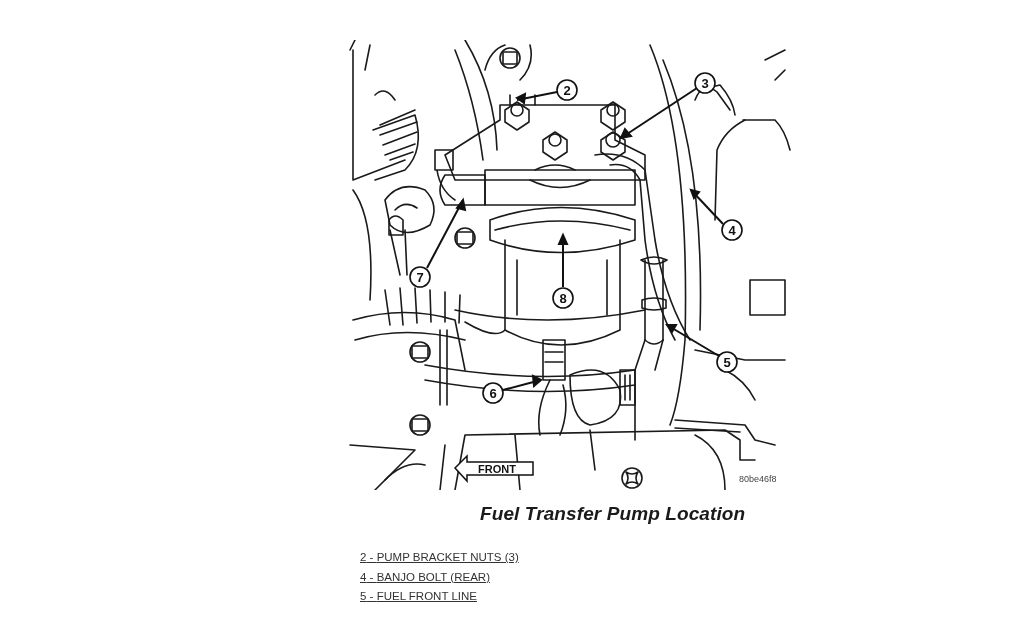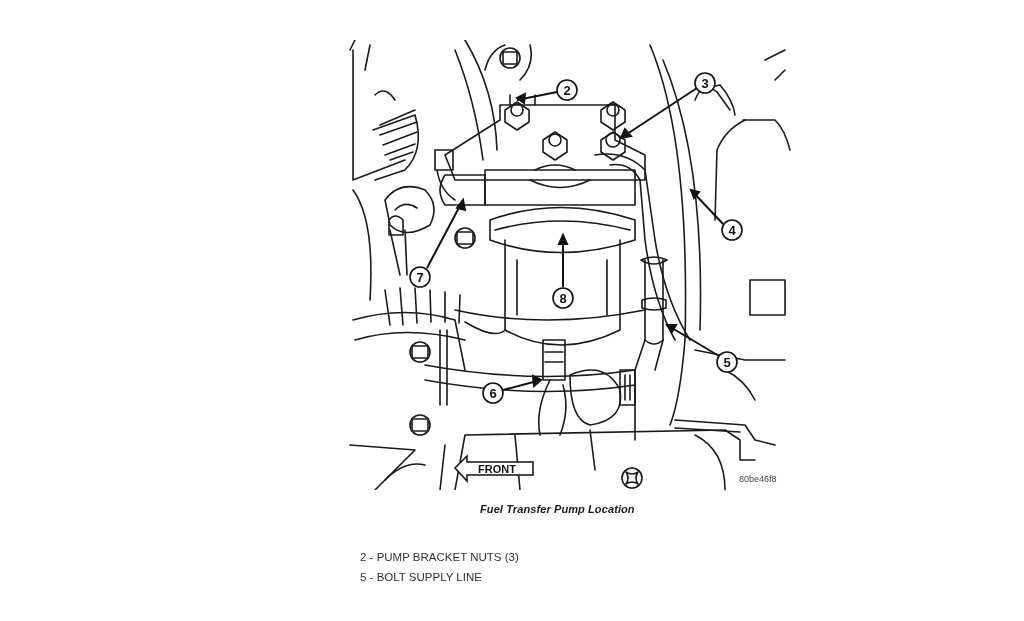--- a/index.html
+++ b/index.html
@@ -1,21 +1,21 @@
 <!DOCTYPE html>
 <html><head>
 <meta charset="utf-8">
 <style>
   html, body { margin: 0; padding: 0; background: #ffffff; }
   body { width: 1024px; height: 621px; position: relative; overflow: hidden; font-family: "Liberation Sans", sans-serif; }
   .figure { position: absolute; left: 345px; top: 40px; width: 450px; height: 450px; }
   .figure svg { width: 450px; height: 450px; display: block; }
-  .caption { position: absolute; left: 480px; top: 503px; font-family: "Liberation Sans", sans-serif; font-style: italic; font-weight: bold; font-size: 11px; color: #1a1a1a; letter-spacing: 0.1px; }
+  .caption { position: absolute; left: 480px; top: 503px; font-family: "Liberation Sans", sans-serif; font-style: italic; font-weight: bold; font-size: 19px; color: #1a1a1a; letter-spacing: 0.1px; }
   .legend { position: absolute; left: 360px; top: 548px; margin: 0; padding: 0; list-style: none; font-family: "Liberation Sans", sans-serif; font-size: 11.5px; color: #333333; line-height: 19.5px; }
-  .legend li { white-space: nowrap; }
+  .legend li { white-space: nowrap; text-decoration: underline; }
   .legend .num::after { content: " - "; }
   .fig-id { font-family: "Liberation Sans", sans-serif; font-size: 9px; fill: #444; }
   .callout-text { font-family: "Liberation Sans", sans-serif; font-size: 13px; font-weight: bold; fill: #111; }
   .front-text { font-family: "Liberation Sans", sans-serif; font-size: 11px; font-weight: bold; fill: #111; }
 </style>
 </head>
 <body>
 
 <div class="figure">
   <svg viewBox="0 0 450 450" xmlns="http://www.w3.org/2000/svg">
@@ -163,14 +163,15 @@
     </g>
 
     <text class="fig-id" x="394" y="442">80be46f8</text>
   </svg>
 </div>
 
 <div class="caption">Fuel Transfer Pump Location</div>
 
 <ul class="legend">
   <li><span class="num">2</span><span>PUMP BRACKET NUTS (3)</span></li>
-  <li><span class="num">5</span><span>BOLT SUPPLY LINE</span></li>
+  <li><span class="num">4</span><span>BANJO BOLT (REAR)</span></li>
+  <li><span class="num">5</span><span>FUEL FRONT LINE</span></li>
 </ul>
 
 </body></html>

